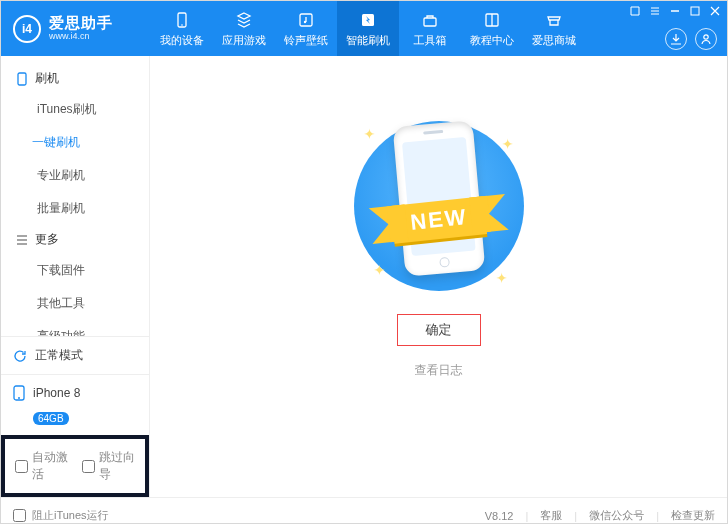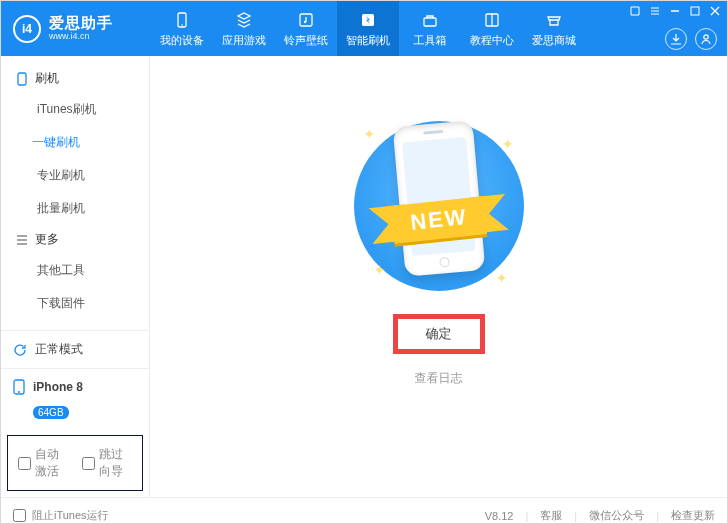--- a/index.html
+++ b/index.html
@@ -26,40 +26,40 @@
   .body { flex: 1; display: flex; min-height: 0; }
   .sidebar { width: 149px; border-right: 1px solid #eee; display: flex; flex-direction: column; }
   .sb-scroll { flex: 1; overflow: hidden; padding-top: 8px; }
   .sb-group { padding: 6px 14px; color: #333; font-size: 12px; display:flex; align-items:center; gap:6px; }
   .sb-group .gicon { color:#1b8bf2; display:inline-flex; width:14px; justify-content:center; }
   .sb-item { padding: 8px 8px 8px 36px; color: #555; font-size: 12px; cursor: pointer; }
   .sb-item.active { color: #1b8bf2; padding-left: 31px; }
   .sb-mode, .sb-device { border-top: 1px solid #eee; padding: 10px 12px; display:flex; align-items:center; gap:8px; color:#444; }
   .sb-mode .icn, .sb-device .icn { color:#1b8bf2; }
   .badge { background:#1b8bf2; color:#fff; border-radius:6px; padding:1px 5px; font-size:10px; display:inline-block; }
-  .sb-options { border-top:1px solid #eee; padding:10px 10px; display:flex; gap:14px; color:#888; border:1px solid #0f172a; margin:6px; }
+  .sb-options { border-top:1px solid #eee; padding:10px 10px; display:flex; gap:14px; color:#888; border:4px solid #0f172a; }
   .sb-options label { display:flex; align-items:center; gap:4px; cursor:pointer; }
   .sb-options input { accent-color:#888; }
 
   
   .main { flex:1; display:flex; flex-direction:column; align-items:center; justify-content:flex-start; position:relative; padding-top:40px; }
   .illus { width:230px; height:180px; position:relative; margin-top:20px; }
   .illus .bg-circle { position:absolute; left:50%; top:50%; transform:translate(-50%,-50%); width:170px; height:170px; border-radius:50%; background:radial-gradient(circle at 50% 40%, #5bb9ff 0%, #2f9bf3 70%); }
   .illus .phone { position:absolute; left:50%; top:50%; transform:translate(-50%,-55%) rotate(-5deg); width:80px; height:150px; border-radius:14px; background:#fff; box-shadow:0 2px 6px rgba(0,0,0,.15) inset, 0 4px 10px rgba(0,0,0,.15); }
   .illus .phone::before { content:""; position:absolute; left:8px; right:8px; top:16px; bottom:20px; border-radius:4px; background:#e9f4ff; }
   .illus .phone .speaker { position:absolute; top:7px; left:50%; transform:translateX(-50%); width:20px; height:3px; border-radius:2px; background:#cfd8e2; }
   .illus .phone .home { position:absolute; bottom:6px; left:50%; transform:translateX(-50%); width:10px; height:10px; border-radius:50%; border:1.5px solid #cfd8e2; }
   .illus .ribbon { position:absolute; left:50%; top:58%; transform:translate(-50%,-50%) rotate(-6deg); background:#ffcb2f; color:#fff; font-weight:900; font-size:22px; letter-spacing:2px; padding:6px 18px; box-shadow:0 3px 0 #e0a800; }
   .illus .ribbon::before, .illus .ribbon::after { content:""; position:absolute; top:0; width:0; height:0; border:18px solid #ffcb2f; }
   .illus .ribbon::before { left:-22px; border-left-color:transparent; }
   .illus .ribbon::after { right:-22px; border-right-color:transparent; }
   .illus .spark { position:absolute; color:#ffe27a; font-size:14px; }
   .s1{ top:10px; left:40px;} .s2{ top:20px; right:40px;} .s3{ bottom:18px; left:50px;} .s4{ bottom:10px; right:46px;}
   .msg { margin-top:26px; font-size:16px; color:#333; }
-  .ok-btn { margin-top:18px; border:5px solid #ef4444; background:#fff; padding:6px 28px; font-size:13px; color:#444; cursor:pointer; }
+  .ok-btn { margin-top:18px; border:1px solid #ef4444; background:#fff; padding:6px 28px; font-size:13px; color:#444; cursor:pointer; }
   .view-log { margin-top:16px; color:#999; font-size:12px; cursor:pointer; }
 
   
   .footer { height:26px; border-top:1px solid #eee; display:flex; align-items:flex-end; padding:0 12px; color:#888; font-size:11px; }
   .footer .left { display:flex; align-items:center; gap:6px; }
   .footer .right { margin-left:auto; display:flex; align-items:center; gap:12px; }
   .footer .sep { color:#ddd; }
 
   svg { display:block; }
 </style>
@@ -199,41 +199,41 @@
           <div class="sb-item">专业刷机</div>
           <div class="sb-item">批量刷机</div>
           <div class="sb-group">
             <span class="gicon">
               <svg width="12" height="12" viewBox="0 0 12 12">
                 <path d="M1 2h10M1 6h10M1 10h10" stroke="#888" stroke-width="1.3"></path>
               </svg>
             </span>
             <span>更多</span>
           </div>
+          <div class="sb-item">下载固件</div>
           <div class="sb-item">其他工具</div>
-          <div class="sb-item">下载固件</div>
           <div class="sb-item">高级功能</div>
         </div>
 
       <div class="sb-mode">
         <span class="icn">
             <svg width="14" height="14" viewBox="0 0 14 14">
               <path d="M12 7a5 5 0 1 1-1.5-3.5M12 2v3h-3" fill="none" stroke="#1b8bf2" stroke-width="1.3"></path>
             </svg>
           </span>
         <span>正常模式</span>
       </div>
       <div class="sb-device" style="flex-wrap:wrap;">
         <span class="icn">
             <svg width="12" height="16" viewBox="0 0 12 16">
               <rect x="1" y="1" width="10" height="14" rx="2" fill="none" stroke="#1b8bf2" stroke-width="1.3"></rect>
               <circle cx="6" cy="13" r="1" fill="#1b8bf2"></circle>
             </svg>
           </span>
-        <span style="font-weight:bold">iPhone 8</span>
+        <span style="font-weight:normal">iPhone 8</span>
         <div style="width:100%; padding-left:20px; margin-top:2px;">
           <span class="badge">64GB</span>
         </div>
       </div>
       <div class="sb-options" id="sb-options">
           <label>
             <input type="checkbox" style="">
             <span>自动激活</span>
           </label>
           <label>

